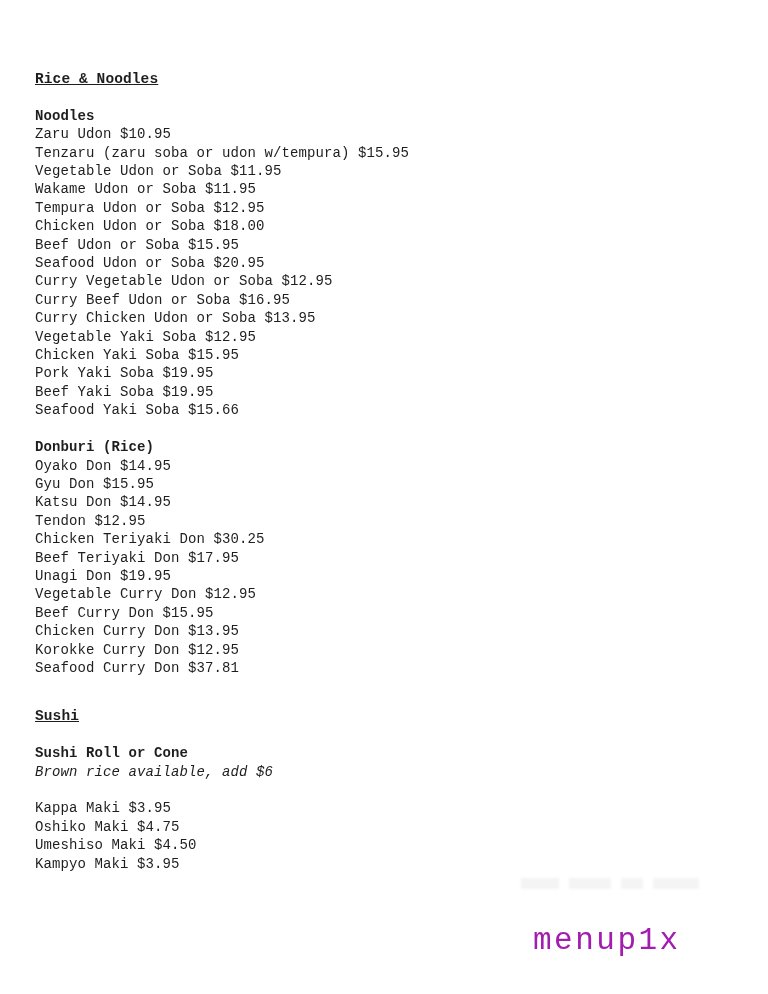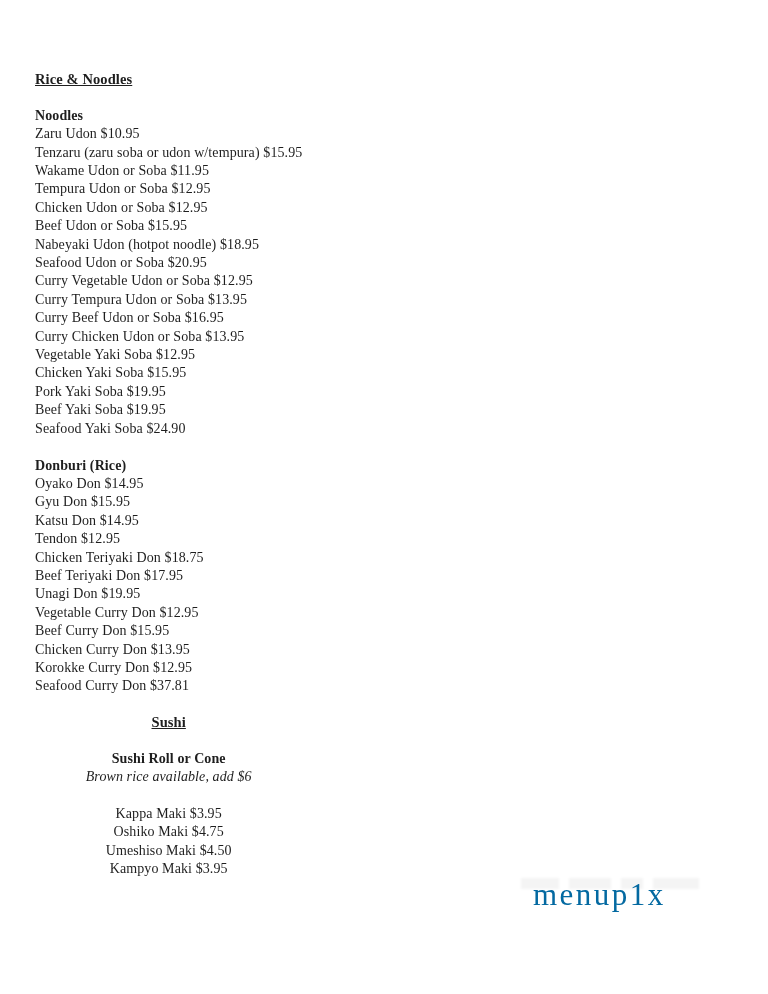--- a/index.html
+++ b/index.html
@@ -6,42 +6,41 @@
     margin: 0;
     padding: 0;
     background: #ffffff;
   }
   .page {
     position: relative;
     width: 768px;
     height: 994px;
     background: #ffffff;
     overflow: hidden;
-    font-family: Liberation Serif, serif;
+    font-family: Liberation Mono, monospace;
   }
   .content {
     position: absolute;
     left: 35px;
     top: 70px;
     font-size: 14px;
     line-height: 18.4px;
     color: #1e1e1e;
     letter-spacing: 0.1px;
   }
   .section-title {
     font-weight: 700;
     font-size: 14.5px;
     text-decoration: underline;
   }
   .menu-group {
     margin-top: 18.4px;
   }
   .menu-section + .menu-section {
-    margin-top: 17px;
-    text-align: center;
+    margin-top: 30px;
   }
   .group-name {
     font-weight: 700;
   }
   .group-note {
     font-style: italic;
   }
   .item-list.gap-before {
     margin-top: 18.4px;
   }
@@ -59,66 +58,65 @@
       linear-gradient(90deg,
         rgba(0,0,0,0.045) 0 38px, rgba(0,0,0,0) 38px 48px,
         rgba(0,0,0,0.045) 48px 90px, rgba(0,0,0,0) 90px 100px,
         rgba(0,0,0,0.045) 100px 122px, rgba(0,0,0,0) 122px 132px,
         rgba(0,0,0,0.045) 132px 178px);
     filter: blur(1px);
   }
   .wm-text {
     position: absolute;
     left: 533px;
-    top: 878px;
+    top: 924px;
     font-size: 31px;
     line-height: 34px;
     letter-spacing: 2.5px;
-    color: #0369a1;
+    color: #a21caf;
     font-weight: 400;
     user-select: none;
   }
 </style>
 </head>
 <body>
 
 <div class="page">
   <div class="content" id="menu-root">
       <div class="menu-section">
         <div class="section-title">Rice &amp; Noodles</div>
         <div class="menu-group">
           <div class="group-name">Noodles</div>
           <div class="item-list">
             <div class="menu-item">Zaru Udon $10.95</div>
             <div class="menu-item">Tenzaru (zaru soba or udon w/tempura) $15.95</div>
+            <div class="menu-item">Vegetable Udon or Soba $11.95</div>
             <div class="menu-item">Wakame Udon or Soba $11.95</div>
             <div class="menu-item">Tempura Udon or Soba $12.95</div>
-            <div class="menu-item">Chicken Udon or Soba $12.95</div>
+            <div class="menu-item">Chicken Udon or Soba $18.00</div>
             <div class="menu-item">Beef Udon or Soba $15.95</div>
-            <div class="menu-item">Nabeyaki Udon (hotpot noodle) $18.95</div>
             <div class="menu-item">Seafood Udon or Soba $20.95</div>
             <div class="menu-item">Curry Vegetable Udon or Soba $12.95</div>
-            <div class="menu-item">Curry Tempura Udon or Soba $13.95</div>
             <div class="menu-item">Curry Beef Udon or Soba $16.95</div>
             <div class="menu-item">Curry Chicken Udon or Soba $13.95</div>
             <div class="menu-item">Vegetable Yaki Soba $12.95</div>
             <div class="menu-item">Chicken Yaki Soba $15.95</div>
             <div class="menu-item">Pork Yaki Soba $19.95</div>
             <div class="menu-item">Beef Yaki Soba $19.95</div>
-            <div class="menu-item">Seafood Yaki Soba $24.90</div>
+            <div class="menu-item">Seafood Yaki Soba $15.66</div>
           </div>
         </div>
         <div class="menu-group">
           <div class="group-name">Donburi (Rice)</div>
           <div class="item-list">
             <div class="menu-item">Oyako Don $14.95</div>
             <div class="menu-item">Gyu Don $15.95</div>
             <div class="menu-item">Katsu Don $14.95</div>
             <div class="menu-item">Tendon $12.95</div>
-            <div class="menu-item">Chicken Teriyaki Don $18.75</div>
+            <div class="menu-item">Chicken Teriyaki Don $30.25</div>
             <div class="menu-item">Beef Teriyaki Don $17.95</div>
             <div class="menu-item">Unagi Don $19.95</div>
             <div class="menu-item">Vegetable Curry Don $12.95</div>
             <div class="menu-item">Beef Curry Don $15.95</div>
             <div class="menu-item">Chicken Curry Don $13.95</div>
             <div class="menu-item">Korokke Curry Don $12.95</div>
             <div class="menu-item">Seafood Curry Don $37.81</div>
           </div>
         </div>
       </div>

